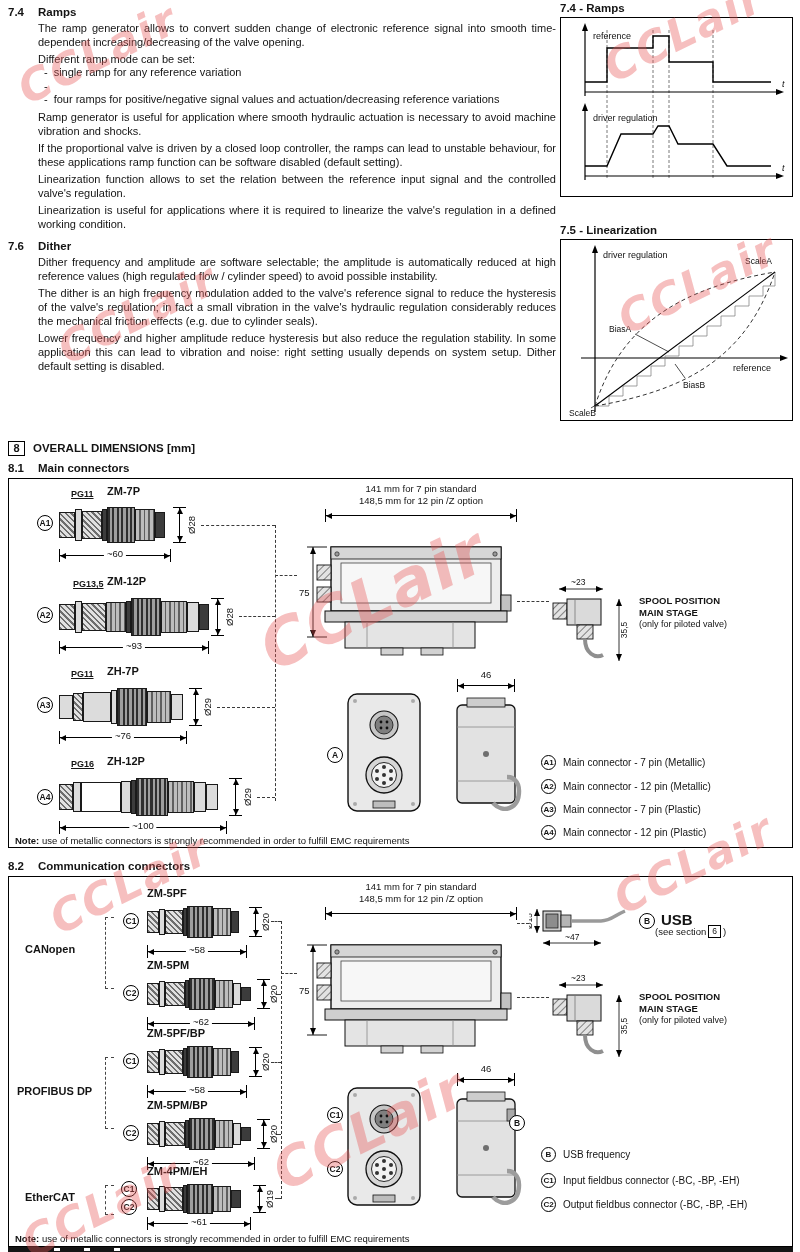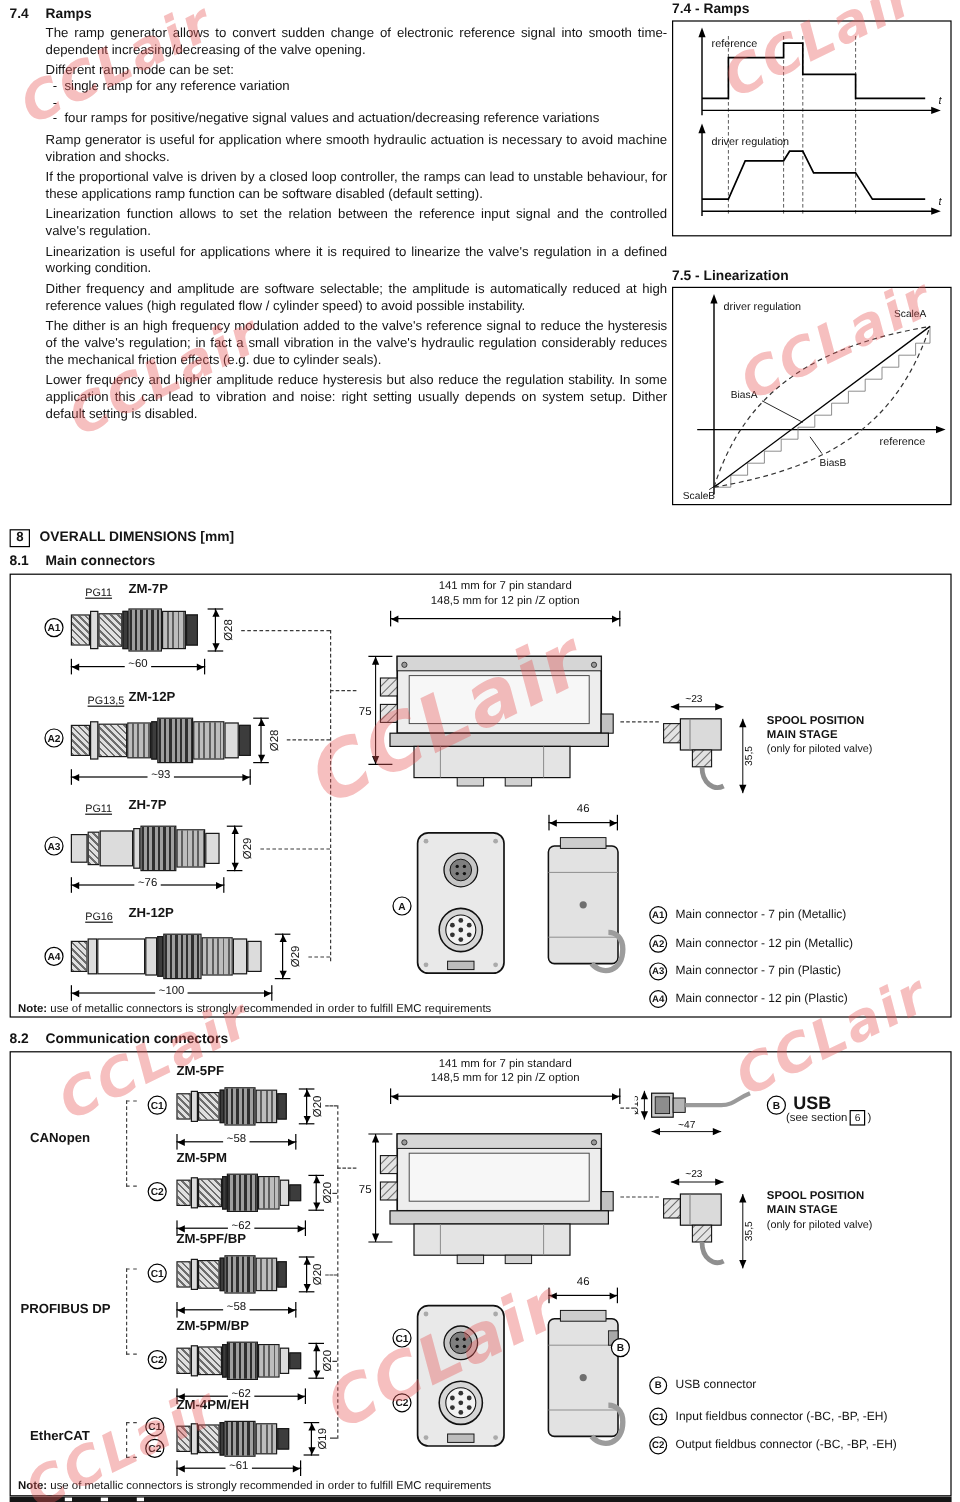--- a/index.html
+++ b/index.html
@@ -34,21 +34,21 @@
   
   .conn { position:absolute; display:flex; align-items:center; }
   .seg { border:1px solid #1a1a1a; flex:0 0 auto; }
   .seg.hatch  { background:repeating-linear-gradient(45deg,#6e6e6e 0 1.5px,#e0e0e0 1.5px 4px); }
   .seg.knurl  { background:repeating-linear-gradient(90deg,#2e2e2e 0 2px,#9e9e9e 2px 4.5px); }
   .seg.lines  { background:repeating-linear-gradient(90deg,#bdbdbd 0 3px,#5f5f5f 3px 4.5px); }
   .seg.plain  { background:#dcdcdc; }
   .seg.dark   { background:#3c3c3c; }
   .seg.window { background:#fff; }
 
-  .pg { position:absolute; font-size:9px; font-weight:normal; text-decoration:underline;padding-left:12px; }
+  .pg { position:absolute; font-size:9px; font-weight:bold; text-decoration:underline;padding-left:12px; }
   .model { position:absolute; font-size:11px; font-weight:bold; }
   .grplbl { position:absolute; font-size:11px; font-weight:bold; }
 
   
   .hdim { position:absolute; height:9px; }
   .hdim .line { position:absolute; left:0; right:0; top:4px; border-top:1px solid #000; }
   .hdim .tick { position:absolute; top:-2px; width:1px; height:13px; background:#000; }
   .hdim .tick.l{ left:0; } .hdim .tick.r{ right:0; }
   .hdim .ar { position:absolute; top:1.5px; width:0; height:0; border-top:3px solid transparent; border-bottom:3px solid transparent; }
   .hdim .ar.l { left:1px; border-right:6px solid #000; }
@@ -117,20 +117,24 @@
     <div class="bullet">
       <span>-</span>
       <span>four ramps for positive/negative signal values and actuation/decreasing reference variations</span>
       </div>
     <p class="para">Ramp generator is useful for application where smooth hydraulic actuation is necessary to avoid machine vibration and shocks.</p>
     <p class="para">If the proportional valve is driven by a closed loop controller, the ramps can lead to unstable behaviour, for these applications ramp function can be software disabled (default setting).</p>
 
     <p class="para">Linearization function allows to set the relation between the reference input signal and the controlled valve's regulation.</p>
     <p class="para">Linearization is useful for applications where it is required to linearize the valve's regulation in a defined working condition.</p>
 
+    <div class="hrow">
+      <span class="hnum">7.6</span>
+      <span>Dither</span>
+    </div>
     <p class="para">Dither frequency and amplitude are software selectable; the amplitude is automatically reduced at high reference values (high regulated flow / cylinder speed) to avoid possible instability.</p>
     <p class="para">The dither is an high frequency modulation added to the valve's reference signal to reduce the hysteresis of the valve's regulation; in fact a small vibration in the valve's hydraulic regulation considerably reduces the mechanical friction effects (e.g. due to cylinder seals).</p>
     <p class="para">Lower frequency and higher amplitude reduce hysteresis but also reduce the regulation stability. In some application this can lead to vibration and noise: right setting usually depends on system setup. Dither default setting is disabled.</p>
   </div>
 
   <div class="figtitle" style="left:560px;top:2px">7.4 - Ramps</div>
   <div class="figbox" style="left:560px;top:17px;width:233px;height:180px">
     <svg width="231" height="178" viewBox="0 0 231 178">
       <g stroke="#555" stroke-width="0.8" stroke-dasharray="3,2">
         <line x1="46" y1="12" x2="46" y2="162"></line>
@@ -741,21 +745,21 @@
       <line x1="12" y1="34" x2="70" y2="34" stroke="#8a8a8a" stroke-width="0.8"></line>
       <line x1="12" y1="88" x2="70" y2="88" stroke="#8a8a8a" stroke-width="0.8"></line>
       <rect x="62" y="22" width="8" height="12" fill="#a8a8a8" stroke="#111" stroke-width="0.7"></rect>
       <circle cx="41" cy="61" r="3" fill="#6f6f6f"></circle>
       <path d="M 48 110 C 58 121 74 116 74 98 C 74 88 68 84 62 84" fill="none" stroke="#9c9c9c" stroke-width="4.5"></path>
     </svg>
     <div class="cl" style="left:500px;top:238px">B</div>
 
     <div class="legrow" style="left:532px;top:270px">
       <span class="clx">B</span>
-      <span>USB connector</span>
+      <span>USB frequency</span>
     </div>
     <div class="legrow" style="left:532px;top:296px">
       <span class="clx">C1</span>
       <span>Input fieldbus connector (-BC, -BP, -EH)</span>
     </div>
     <div class="legrow" style="left:532px;top:320px">
       <span class="clx">C2</span>
       <span>Output fieldbus connector (-BC, -BP, -EH)</span>
     </div>
 

